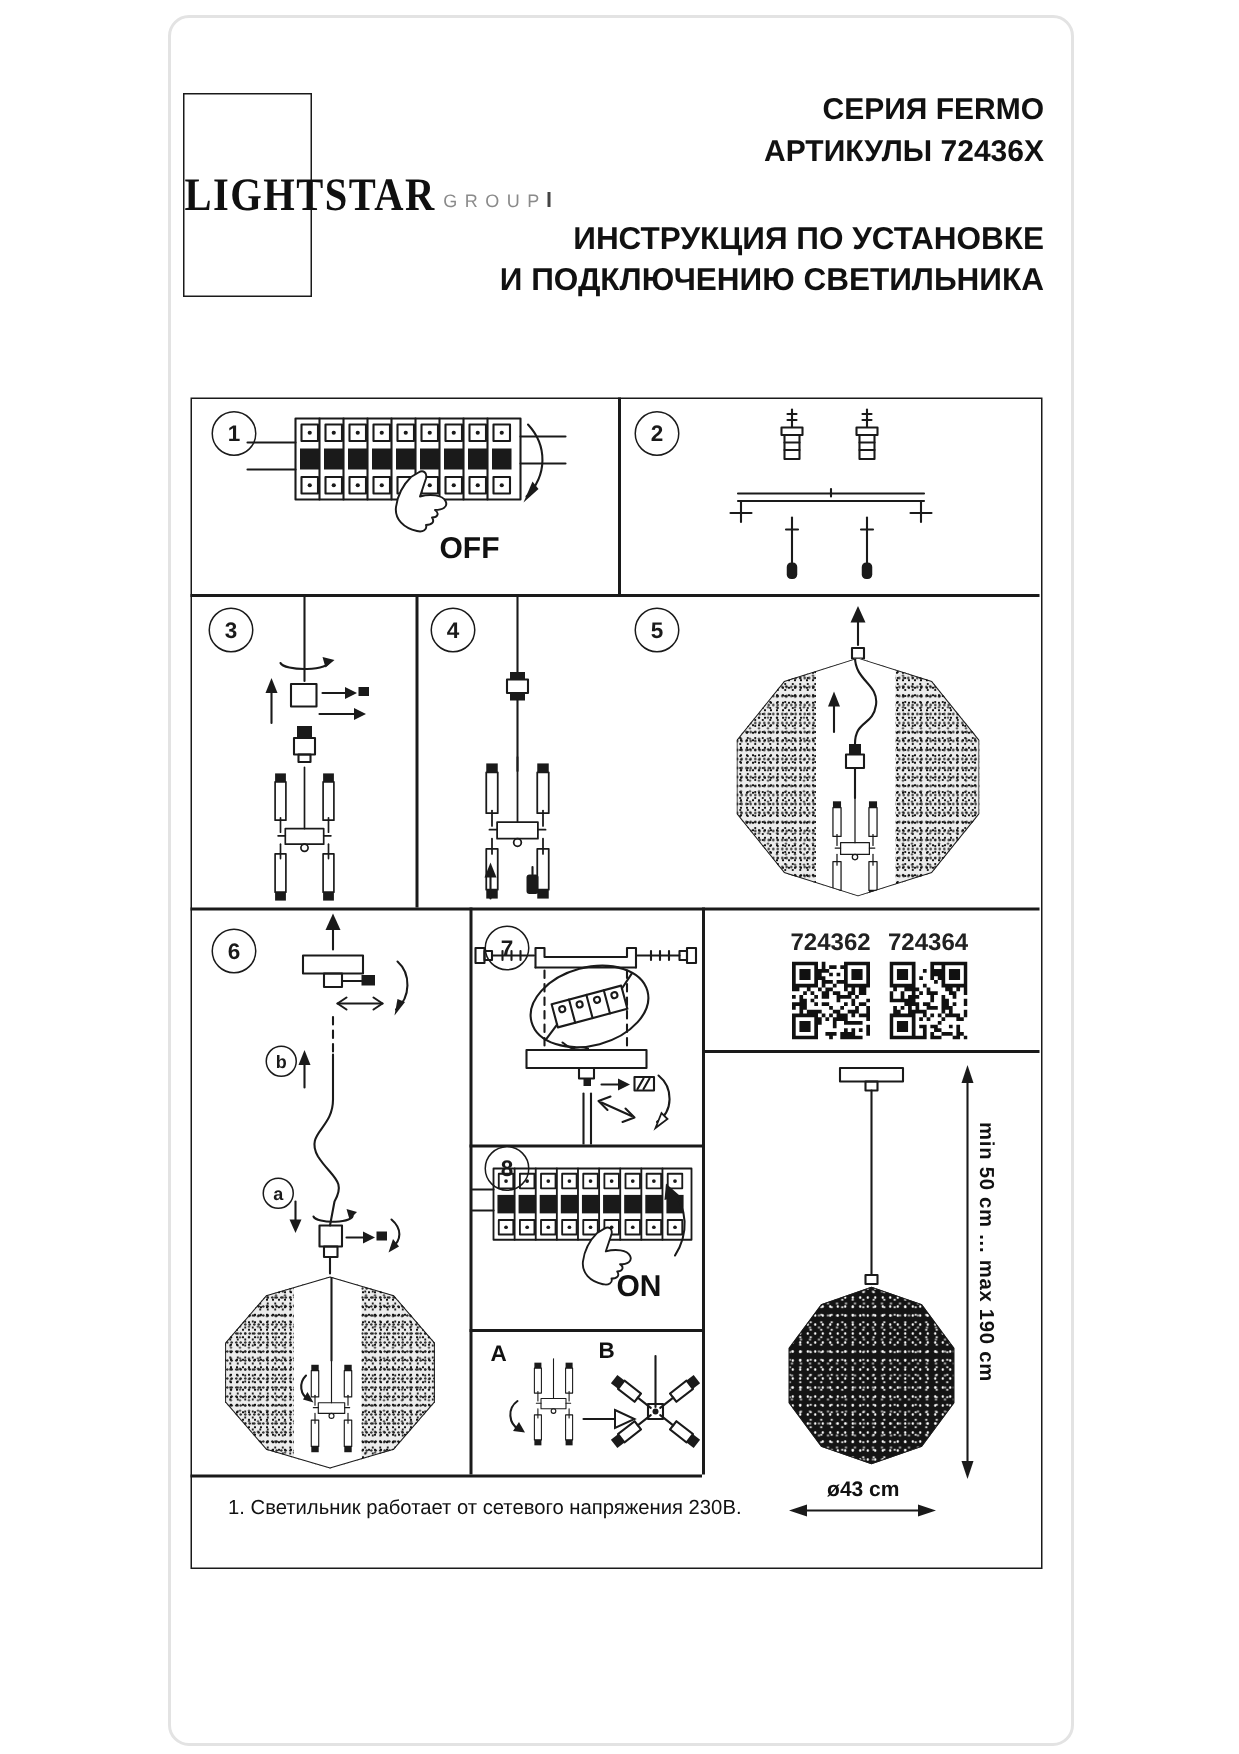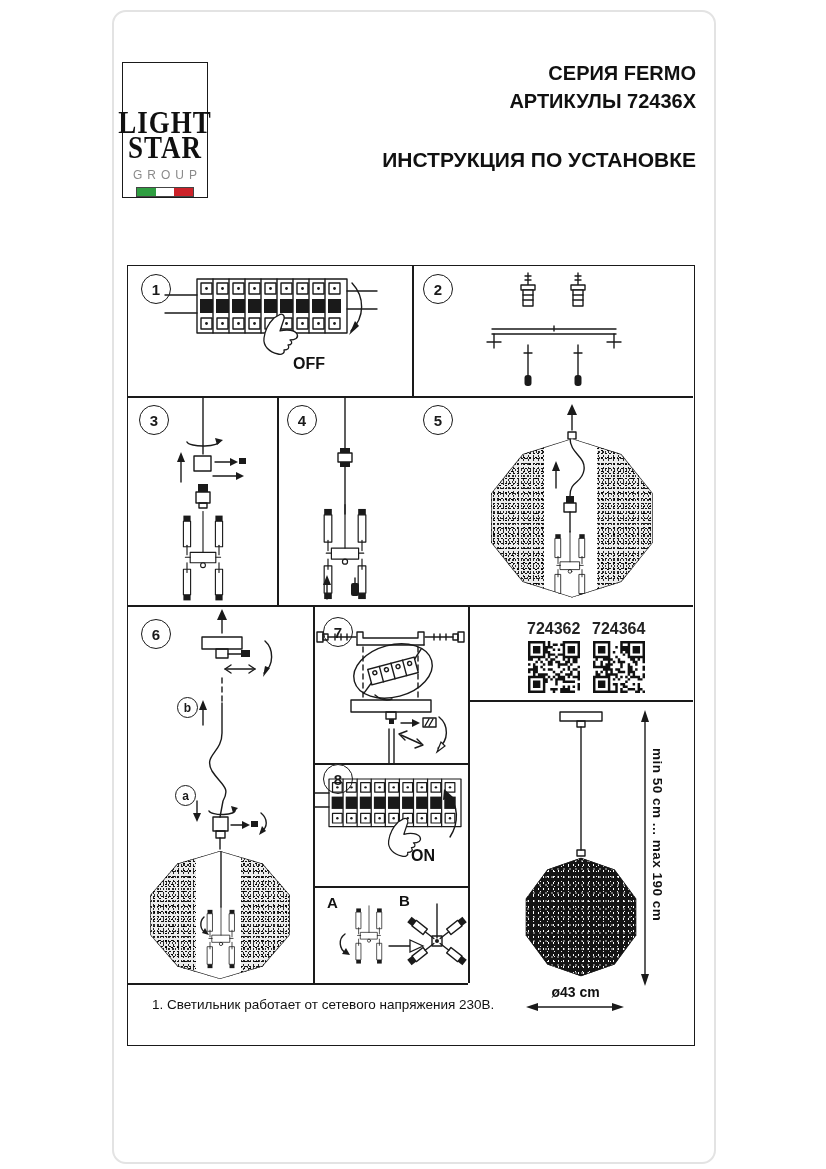--- a/index.html
+++ b/index.html
@@ -9,42 +9,42 @@
   
   .page-edge{position:absolute;left:112px;top:10px;width:600px;height:1150px;
              border:2px solid #e3e3e3;border-radius:14px;}
   
   .hline,.vline{position:absolute;background:#1a1a1a;}
   .hline{height:1.5px;}
   .vline{width:1.5px;}
   .frame{position:absolute;border:1.5px solid #1a1a1a;background:transparent;}
   
   .logo-box{position:absolute;left:122px;top:62px;width:84px;height:134px;
-            border:1.5px solid #1a1a1a;display:flex;flex-direction:column;
-            align-items:center;justify-content:flex-end;background:#fff;}
+            border:1.5px solid #1a1a1a;display:flex;flex-direction:row;
+            align-items:center;justify-content:flex-start;background:#fff;}
   .logo-word{font-family:"Liberation Serif",serif;font-weight:700;font-size:27px;
              line-height:0.92;letter-spacing:1px;color:#101010;transform:scaleY(1.15);}
   .logo-group{font-family:"Liberation Sans",sans-serif;font-size:12px;letter-spacing:5px;
               color:#8a8a8a;margin:7px 0 0 5px;}
   .flag{width:56px;height:8px;margin-top:5px;border:1px solid #444;display:flex;}
   .flag div{flex:1;}
   
   .hdr{position:absolute;right:130px;text-align:right;font-weight:700;color:#111;}
   .hdr-series{top:62px;font-size:20px;}
   .hdr-articles{top:90px;font-size:20px;}
   .hdr-t1{top:148px;font-size:21px;}
   .hdr-t2{top:175px;font-size:21px;}
   
   .circ-num{position:absolute;width:28px;height:28px;border:1.5px solid #1a1a1a;
             border-radius:50%;display:flex;align-items:center;justify-content:center;
             font-weight:700;font-size:15px;background:#fff;}
   .circ-sm{position:absolute;width:19px;height:19px;border:1.4px solid #1a1a1a;
            border-radius:50%;display:flex;align-items:center;justify-content:center;
            font-weight:700;font-size:12px;background:#fff;}
-  .biglabel{position:absolute;font-weight:700;font-size:16px;color:#111;}
+  .biglabel{position:absolute;font-weight:700;font-size:20px;color:#111;}
   .ablabel{position:absolute;font-weight:700;font-size:15px;color:#111;}
   .qr-num{position:absolute;font-weight:700;font-size:16px;color:#222;}
   .dim-v{position:absolute;writing-mode:vertical-rl;font-weight:700;font-size:13.5px;
          color:#111;letter-spacing:0.5px;}
   .dim-h{position:absolute;font-weight:700;font-size:14px;color:#111;}
   .note{position:absolute;font-size:13.5px;color:#111;white-space:nowrap;}
   
   svg{display:block;}
   .ln{fill:none;stroke:#1a1a1a;stroke-width:1.4;stroke-linejoin:round;stroke-linecap:round;}
   .fl{fill:#1a1a1a;stroke:none;}
@@ -80,20 +80,21 @@
     <div class="logo-group">GROUP</div>
     <div class="flag">
       <div style="background:#2f9e41"></div>
         <div style="background:#ffffff"></div>
         <div style="background:#cc2229"></div>
     </div>
   </div>
   <div class="hdr hdr-series">СЕРИЯ FERMO</div>
   <div class="hdr hdr-articles">АРТИКУЛЫ 72436X</div>
   <div class="hdr hdr-t1">ИНСТРУКЦИЯ ПО УСТАНОВКЕ</div>
+  <div class="hdr hdr-t2">И ПОДКЛЮЧЕНИЮ СВЕТИЛЬНИКА</div>
 
   <svg width="0" height="0" style="position:absolute">
     <defs>
       <g id="lampframe">
         <line class="ln" x1="0" y1="-58" x2="0" y2="-7"></line>
         <rect class="ln" x="-16" y="-7" width="32" height="13" fill="#fff"></rect>
         <line class="ln" x1="-16" y1="-1" x2="-22" y2="-1"></line>
           <line class="ln" x1="16" y1="-1" x2="22" y2="-1"></line>
         <circle class="ln" cx="0" cy="9" r="3"></circle>
         <line class="ln" x1="-20" y1="-16" x2="-20" y2="-4"></line>

